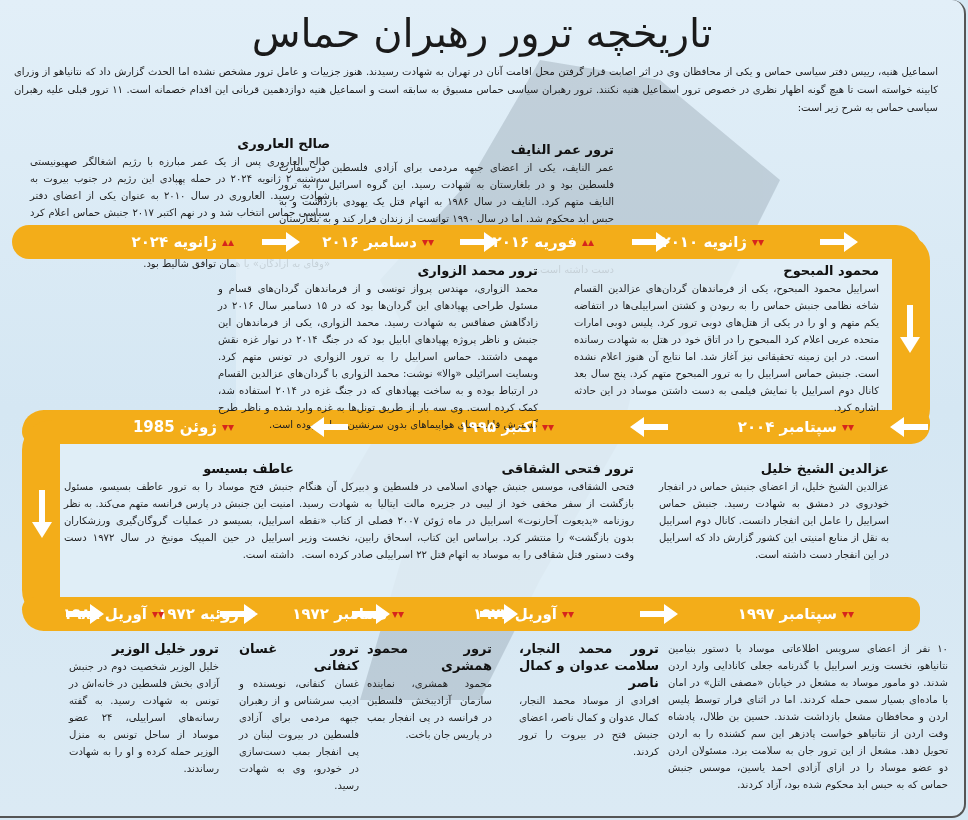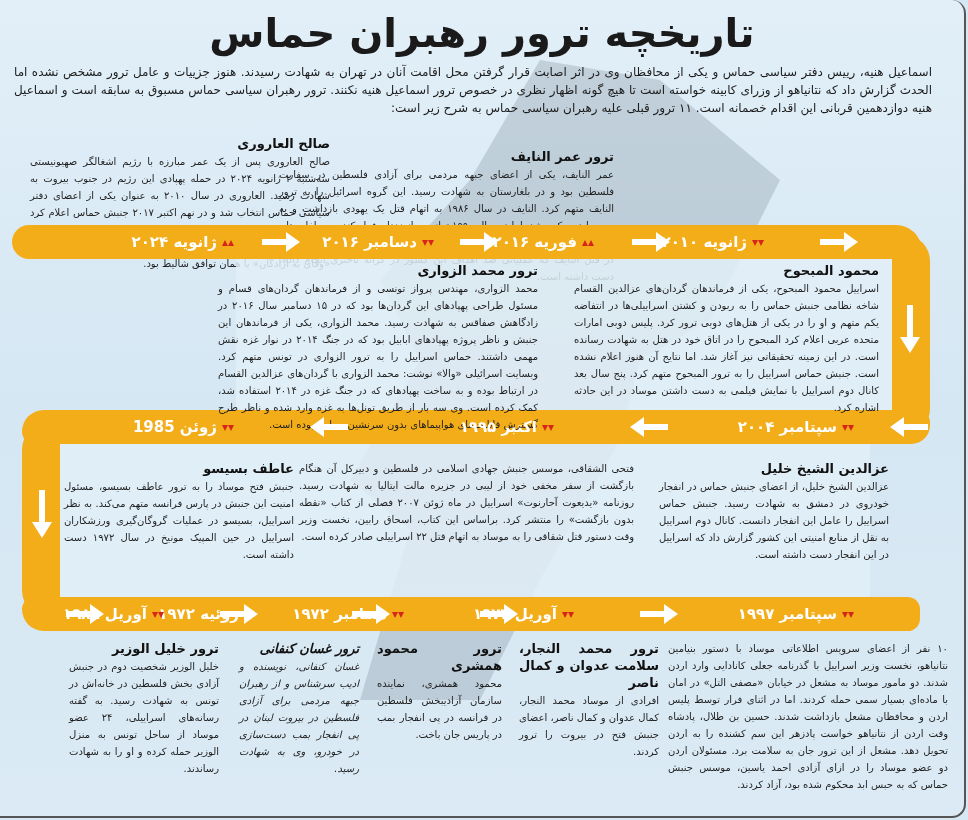--- a/index.html
+++ b/index.html
@@ -17,26 +17,26 @@
     background: linear-gradient(180deg, #e2eff8 0%, #d5e7f3 50%, #dbeaf4 100%);
     overflow: hidden;
   }
   
   .bg-gun {
     position: absolute; left: 240px; top: 60px; width: 560px; height: 640px;
     opacity: 0.22; pointer-events: none;
   }
   .title {
     position: absolute; top: 10px; left: 0; right: 0; text-align: center;
-    font-family: "DejaVu Sans", sans-serif; font-weight: bold;
+    font-family: "DejaVu Sans", sans-serif; font-weight: normal;
     font-size: 40px; color: #1a1a1a; letter-spacing: -1px;
   }
   .intro {
-    position: absolute; top: 63px; right: 32px; left: 14px;
-    font-size: 12px; line-height: 18px; text-align: justify; color: #1c1c1c;
+    position: absolute; top: 63px; right: 26px; left: 14px;
+    font-size: 10px; line-height: 18px; text-align: justify; color: #1c1c1c;
   }
   .card { position: absolute; font-size: 10px; line-height: 17px; text-align: justify; color: #1e1e1e; }
   .card h3 { font-size: 13px; font-weight: bold; margin-bottom: 1px; color: #111; }
   .band-row { position: absolute; height: 34px; background: #f3ad19; border-radius: 17px;
     display: flex; align-items: center; }
   .date { position: absolute; top: 0; height: 34px; display: flex; align-items: center;
     font-size: 15px; font-weight: bold; color: #fff; white-space: nowrap; }
   .chev { color: #d6261c; font-size: 12px; margin-left: 5px; }
   .arrow { position: absolute; top: 7px; width: 38px; height: 20px; }
   .vline { position: absolute; background: #f3ad19; }
@@ -47,21 +47,21 @@
 
 <div class="frame">
 
   <svg class="bg-gun" viewBox="0 0 560 640">
     <path d="M300 0 L420 20 L540 120 L470 260 L400 300 L380 380 L300 520 L240 640 L120 640 L170 470 L110 420 L180 300 L140 220 L230 120 Z" fill="#5a6a78"></path>
   </svg>
 
   <h1 class="title">تاریخچه ترور رهبران حماس</h1>
   <p class="intro">اسماعیل هنیه، رییس دفتر سیاسی حماس و یکی از محافظان وی در اثر اصابت قرار گرفتن محل اقامت آنان در تهران به شهادت رسیدند. هنوز جزییات و عامل ترور مشخص نشده اما الحدث گزارش داد که نتانیاهو از وزرای کابینه خواسته است تا هیچ گونه اظهار نظری در خصوص ترور اسماعیل هنیه نکنند. ترور رهبران سیاسی حماس مسبوق به سابقه است و اسماعیل هنیه دوازدهمین قربانی این اقدام خصمانه است. ۱۱ ترور قبلی علیه رهبران سیاسی حماس به شرح زیر است:</p>
 
-  <div class="card" style="top:148px; right:350px; width:335px;margin-left:21px;">
+  <div class="card" style="top:141px; right:350px; width:335px;margin-left:21px;">
     <h3>ترور عمر النایف</h3>
     <p>عمر النایف، یکی از اعضای جبهه مردمی برای آزادی فلسطین در سفارت فلسطین بود و در بلغارستان به شهادت رسید. این گروه اسرائیل را به ترور النایف متهم کرد. النایف در سال ۱۹۸۶ به اتهام قتل یک یهودی بازداشت و به حبس ابد محکوم شد. اما در سال ۱۹۹۰ توانست از زندان فرار کند و به بلغارستان برسد. رسانه‌های اسرائیل گزارش دادند که سرویس اطلاعاتی موساد این کشور در قتل النایف که عملیاتی ضد اهداف این کشور در کرانه باختری انجام داده، دست داشته است.</p>
   </div>
   <div class="card" style="top:135px; left:30px; width:300px;">
     <h3>صالح العاروری</h3>
     <p>صالح العاروری پس از یک عمر مبارزه با رژیم اشغالگر صهیونیستی سه‌شنبه ۲ ژانویه ۲۰۲۴ در حمله پهپادی این رژیم در جنوب بیروت به شهادت رسید. العاروری در سال ۲۰۱۰ به عنوان یکی از اعضای دفتر سیاسی حماس انتخاب شد و در نهم اکتبر ۲۰۱۷ جنبش حماس اعلام کرد که به عنوان معاون اسماعیل هنیه، رییس دفتر سیاسی حماس انتخاب شده است. وی همچنین یکی از اعضای تیم مذاکره‌کننده حماس در توافق «وفای به آزادگان» یا همان توافق شالیط بود.</p>
   </div>
 
   <div class="band-row" style="top:225px; left:12px; width:910px; border-top-right-radius:26px; border-bottom-right-radius:0;"></div>
   <div class="vline" style="top:235px; left:892px; width:38px; height:200px; border-top-right-radius:26px; border-bottom-right-radius:26px;"></div>
@@ -138,20 +138,21 @@
     </svg>
   <svg class="arrow" style="top:417px; left:310px;" viewBox="0 0 38 20">
       <path d="M38 7 H14 V0 L0 10 L14 20 V13 H38 Z" fill="#fff"></path>
     </svg>
 
   <div class="card" style="top:460px; right:75px; width:230px;">
     <h3>عزالدین الشیخ خلیل</h3>
     <p>عزالدین الشیخ خلیل، از اعضای جنبش حماس در انفجار خودروی در دمشق به شهادت رسید. جنبش حماس اسراییل را عامل این انفجار دانست. کانال دوم اسراییل به نقل از منابع امنیتی این کشور گزارش داد که اسراییل در این انفجار دست داشته است.</p>
   </div>
   <div class="card" style="top:460px; right:330px; width:335px;">
+    <h3>ترور فتحی الشقاقی</h3>
     <p>فتحی الشقاقی، موسس جنبش جهادی اسلامی در فلسطین و دبیرکل آن هنگام بازگشت از سفر مخفی خود از لیبی در جزیره مالت ایتالیا به شهادت رسید. روزنامه «یدیعوت آحارنوت» اسراییل در ماه ژوئن ۲۰۰۷ فصلی از کتاب «نقطه بدون بازگشت» را منتشر کرد. براساس این کتاب، اسحاق رابین، نخست وزیر وقت دستور قتل شقاقی را به موساد به اتهام قتل ۲۲ اسراییلی صادر کرده است.</p>
   </div>
   <div class="card" style="top:460px; right:670px; width:230px;">
     <h3>عاطف بسیسو</h3>
     <p>جنبش فتح موساد را به ترور عاطف بسیسو، مسئول امنیت این جنبش در پارس فرانسه متهم می‌کند. به نظر اسراییل، بسیسو در عملیات گروگان‌گیری ورزشکاران اسراییل در حین المپیک مونیخ در سال ۱۹۷۲ دست داشته است.</p>
   </div>
 
   <div class="date" style="top:597px; right:110px;">
     <span class="chev">▾▾</span>
       <span>سپتامبر ۱۹۹۷</span>
@@ -188,25 +189,25 @@
       <path d="M0 7 H24 V0 L38 10 L24 20 V13 H0 Z" fill="#fff"></path>
     </svg>
 
   <div class="card" style="top:640px; right:16px; width:280px;">
     <p>۱۰ نفر از اعضای سرویس اطلاعاتی موساد با دستور بنیامین نتانیاهو، نخست وزیر اسراییل با گذرنامه جعلی کانادایی وارد اردن شدند. دو مامور موساد به مشعل در خیابان «مصفی التل» در امان با ماده‌ای بسیار سمی حمله کردند. اما در اثنای فرار توسط پلیس اردن و محافظان مشعل بازداشت شدند. حسین بن طلال، پادشاه وقت اردن از نتانیاهو خواست پادزهر این سم کشنده را به اردن تحویل دهد. مشعل از این ترور جان به سلامت برد. مسئولان اردن دو عضو موساد را در ازای آزادی احمد یاسین، موسس جنبش حماس که به حبس ابد محکوم شده بود، آزاد کردند.</p>
   </div>
   <div class="card" style="top:640px; right:305px; width:140px;">
     <h3>ترور محمد النجار، سلامت عدوان و کمال ناصر</h3>
     <p>افرادی از موساد محمد النجار، کمال عدوان و کمال ناصر، اعضای جنبش فتح در بیروت را ترور کردند.</p>
   </div>
-  <div class="card" style="top:640px; right:462px; width:125px;">
+  <div class="card" style="top:640px; right:472px; width:125px;">
     <h3>ترور محمود همشری</h3>
     <p>محمود همشری، نماینده سازمان آزادیبخش فلسطین در فرانسه در پی انفجار بمب در پاریس جان باخت.</p>
   </div>
-  <div class="card" style="top:640px; right:605px; width:120px;font-style:italic;">
+  <div class="card" style="top:640px; right:605px; width:120px;">
     <h3>ترور غسان کنفانی</h3>
     <p>غسان کنفانی، نویسنده و ادیب سرشناس و از رهبران جبهه مردمی برای آزادی فلسطین در بیروت لبنان در پی انفجار بمب دست‌سازی در خودرو، وی به شهادت رسید.</p>
   </div>
   <div class="card" style="top:640px; right:745px; width:150px;">
     <h3>ترور خلیل الوزیر</h3>
     <p>خلیل الوزیر شخصیت دوم در جنبش آزادی بخش فلسطین در خانه‌اش در تونس به شهادت رسید. به گفته رسانه‌های اسراییلی، ۲۴ عضو موساد از ساحل تونس به منزل الوزیر حمله کرده و او را به شهادت رساندند.</p>
   </div>
 
 </div>
 

